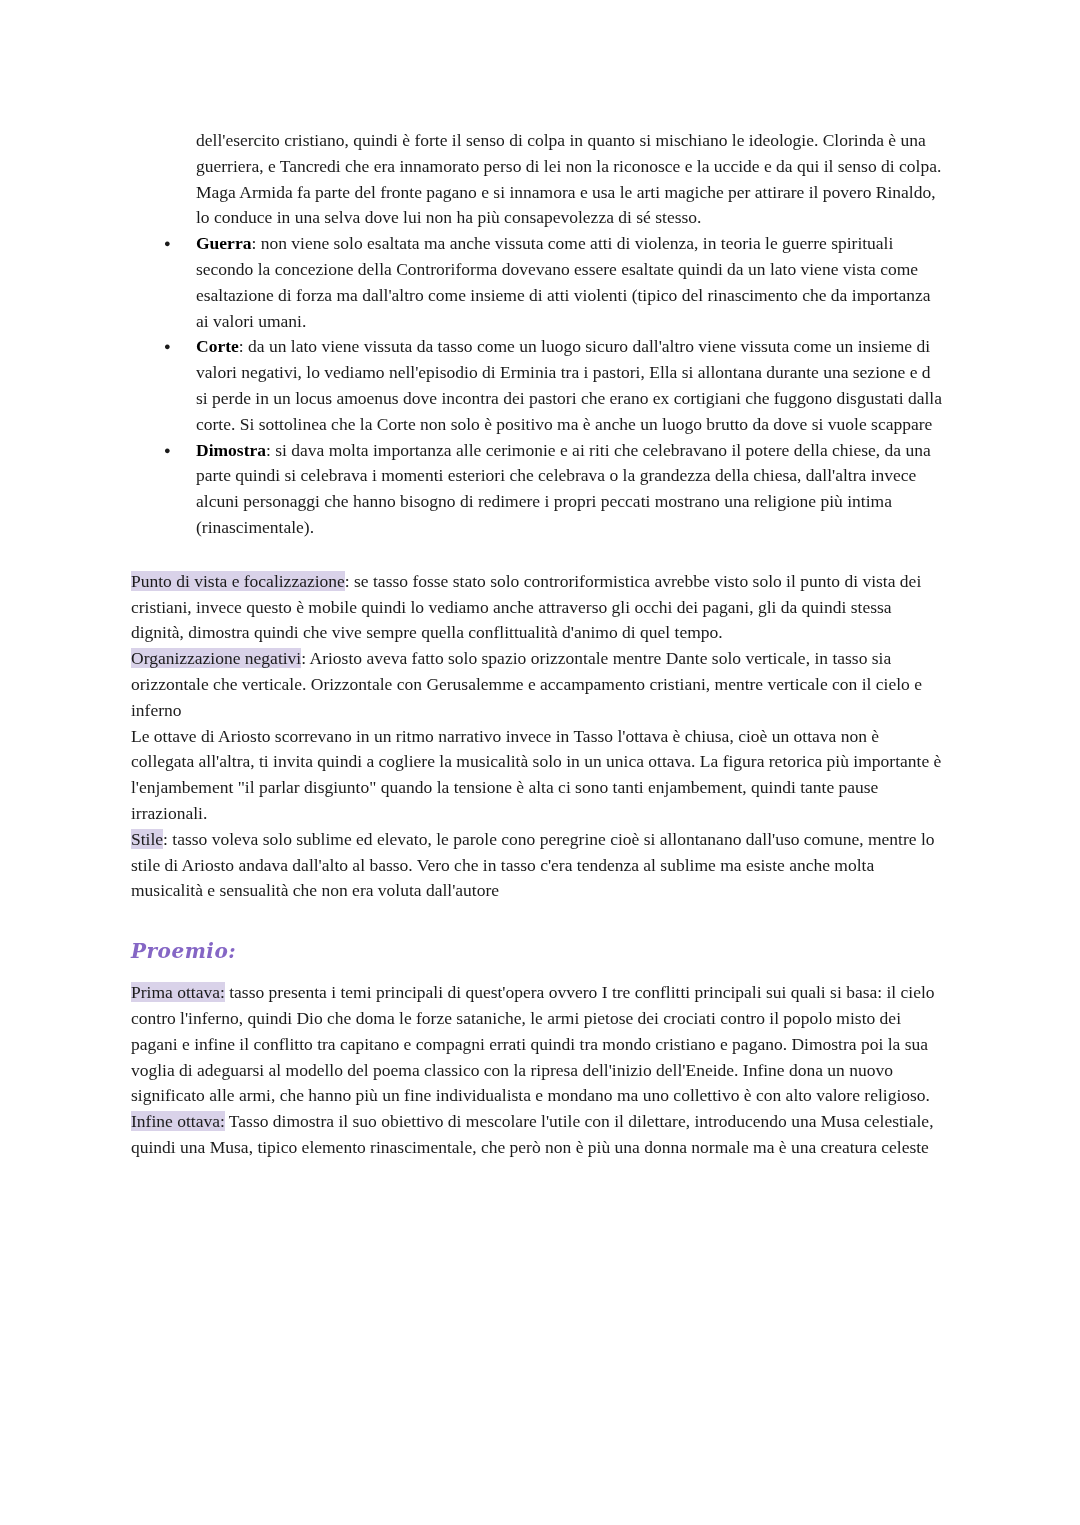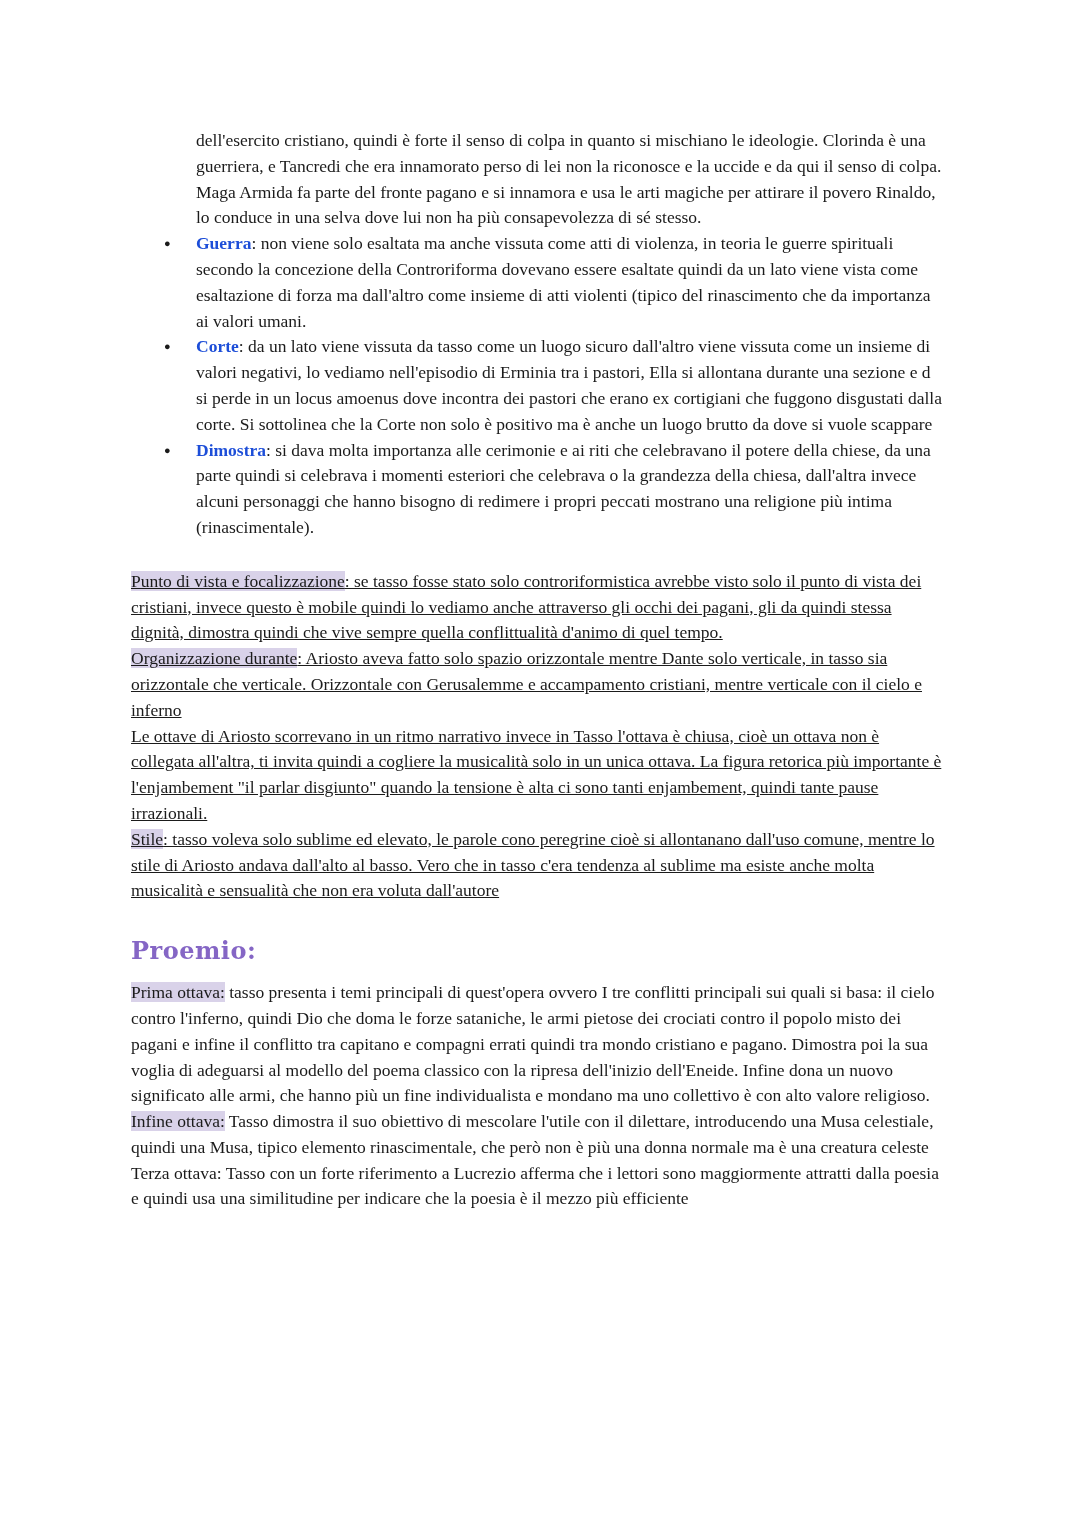--- a/index.html
+++ b/index.html
@@ -32,32 +32,33 @@
   }
   ul.bullets .marker {
     position: absolute;
     left: 33px;
     top: 0;
     font-size: 11px;
     line-height: 25.8px;
     color: #1b1b1b;
   }
   .term {
-    color: #1d4ed8;
+    color: #000000;
     font-weight: bold;
   }
   .hl {
     background: #d9d2e9;
   }
-  .analysis { margin-top: 28px; text-decoration: underline; }
+  .analysis { margin-top: 28px; }
   h2.proemio {
     margin: 30px 0 12px 0;
     font-family: "DejaVu Serif", "Liberation Serif", serif;
+    font-style: italic;
     font-weight: bold;
-    font-size: 24px;
+    font-size: 20px;
     line-height: 34px;
     color: #8566c5;
     letter-spacing: 0.5px;
   }
 </style>
 </head>
 <body>
 
 <div class="page">
   <div class="content">
@@ -75,27 +76,26 @@
         </li>
         <li>
           <span class="marker">●</span>
           <span><span class="term">Dimostra</span><span>: si dava molta importanza alle cerimonie e ai riti che celebravano il potere della chiese, da una parte quindi si celebrava i momenti esteriori che celebrava o la grandezza della chiesa, dall'altra invece alcuni personaggi che hanno bisogno di redimere i propri peccati mostrano una religione più intima (rinascimentale).</span></span>
         </li>
       </ul>
     </section>
 
     <section class="analysis">
       <p><span class="hl">Punto di vista e focalizzazione</span><span>: se tasso fosse stato solo controriformistica avrebbe visto solo il punto di vista dei cristiani, invece questo è mobile quindi lo vediamo anche attraverso gli occhi dei pagani, gli da quindi stessa dignità, dimostra quindi che vive sempre quella conflittualità d'animo di quel tempo.</span></p>
-      <p><span class="hl">Organizzazione durante</span><span>: Ariosto aveva fatto solo spazio orizzontale mentre Dante solo verticale, in tasso sia orizzontale che verticale. Orizzontale con Gerusalemme e accampamento cristiani, mentre verticale con il cielo e inferno</span></p>
+      <p><span class="hl">Organizzazione negativi</span><span>: Ariosto aveva fatto solo spazio orizzontale mentre Dante solo verticale, in tasso sia orizzontale che verticale. Orizzontale con Gerusalemme e accampamento cristiani, mentre verticale con il cielo e inferno</span></p>
       <p><span>Le ottave di Ariosto scorrevano in un ritmo narrativo invece in Tasso l'ottava è chiusa, cioè un ottava non è collegata all'altra, ti invita quindi a cogliere la musicalità solo in un unica ottava. La figura retorica più importante è l'enjambement "il parlar disgiunto" quando la tensione è alta ci sono tanti enjambement, quindi tante pause irrazionali.</span></p>
       <p><span class="hl">Stile</span><span>: tasso voleva solo sublime ed elevato, le parole cono peregrine cioè si allontanano dall'uso comune, mentre lo stile di Ariosto andava dall'alto al basso. Vero che in tasso c'era tendenza al sublime ma esiste anche molta musicalità e sensualità che non era voluta dall'autore</span></p>
     </section>
 
     <h2 class="proemio">Proemio:</h2>
 
     <section>
       <p><span class="hl">Prima ottava:</span><span> tasso presenta i temi principali di quest'opera ovvero I tre conflitti principali sui quali si basa: il cielo contro l'inferno, quindi Dio che doma le forze sataniche, le armi pietose dei crociati contro il popolo misto dei pagani e infine il conflitto tra capitano e compagni errati quindi tra mondo cristiano e pagano. Dimostra poi la sua voglia di adeguarsi al modello del poema classico con la ripresa dell'inizio dell'Eneide. Infine dona un nuovo significato alle armi, che hanno più un fine individualista e mondano ma uno collettivo è con alto valore religioso.</span></p>
       <p><span class="hl">Infine ottava:</span><span> Tasso dimostra il suo obiettivo di mescolare l'utile con il dilettare, introducendo una Musa celestiale, quindi una Musa, tipico elemento rinascimentale, che però non è più una donna normale ma è una creatura celeste</span></p>
-      <p><span>Terza ottava: Tasso con un forte riferimento a Lucrezio afferma che i lettori sono maggiormente attratti dalla poesia e quindi usa una similitudine per indicare che la poesia è il mezzo più efficiente</span></p>
     </section>
 
   </div>
 </div>
 
 </body></html>

